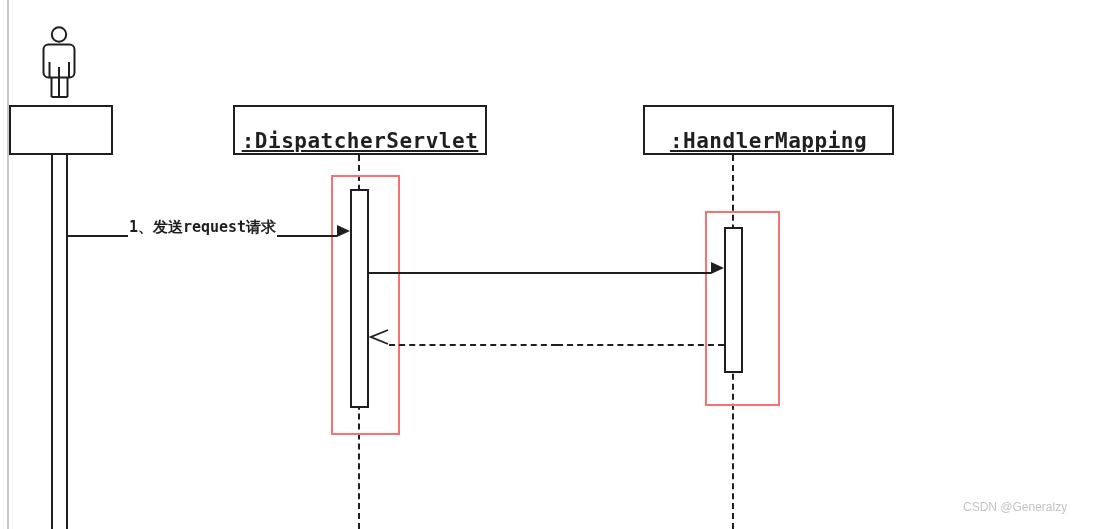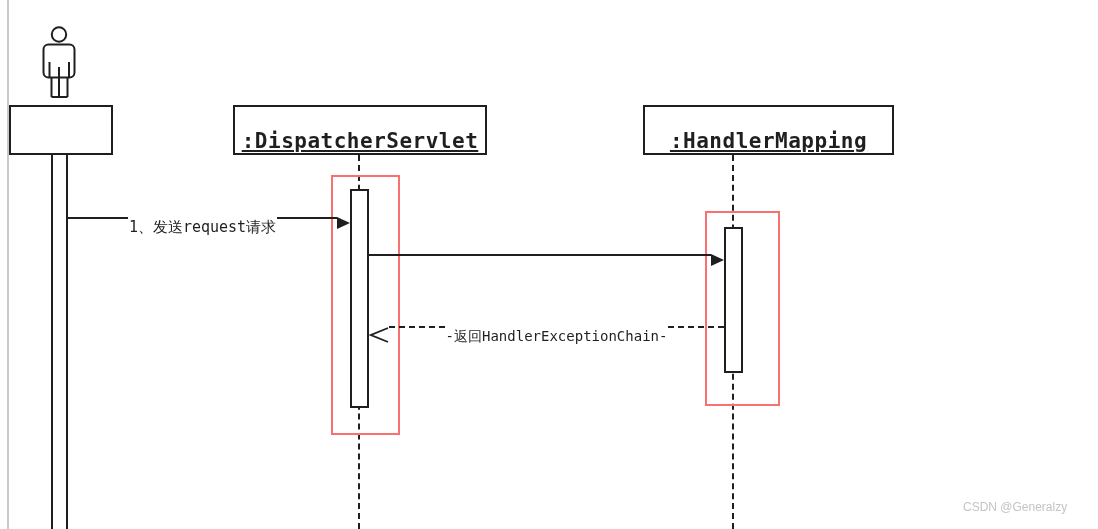--- a/index.html
+++ b/index.html
@@ -79,22 +79,23 @@
     background: #ffffff;
     border: 2px solid #1f1f1f;
   }
   .activation.ds { left: 350px; top: 189px; width: 19px; height: 219px; }
   .activation.hm { left: 724px; top: 227px; width: 19px; height: 146px; }
 
   
   .msg {
     position: absolute;
     display: flex;
-    align-items: flex-start;
+    align-items: flex-end;
     height: 20px;
+    font-weight: bold;
   }
   .msg .wire { flex: 1; height: 0; border-top: 2px solid #1f1f1f; }
   .msg .wire.dashed { border-top-style: dashed; }
   .msg .msg-label {
     white-space: nowrap;
     font-size: 15px;
     padding: 0 1px;
     line-height: 20px;
   }
   .msg .msg-label.small { font-size: 14px; }
@@ -166,19 +167,18 @@
   <div class="msg msg2">
     <div class="wire"></div>
     <div class="arrow-right"></div>
   </div>
 
   <div class="msg msg3">
     <svg width="20" height="18" viewBox="0 0 20 18">
       <path d="M19 2 L2 9 L19 16" fill="none" stroke="#1f1f1f" stroke-width="1.8"></path>
     </svg>
     <div class="wire dashed"></div>
-    <span class="msg-label small">-返回HandlerExceptionChain-</span>
     <div class="wire dashed"></div>
   </div>
 
   <div class="watermark">CSDN @Generalzy</div>
 
 </div>
 
 </body></html>

